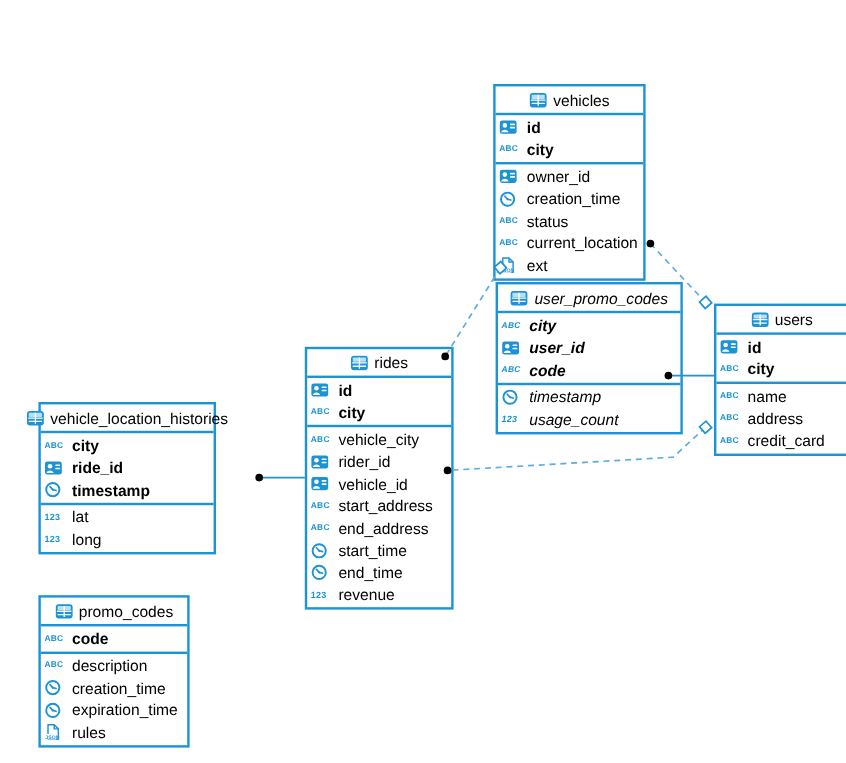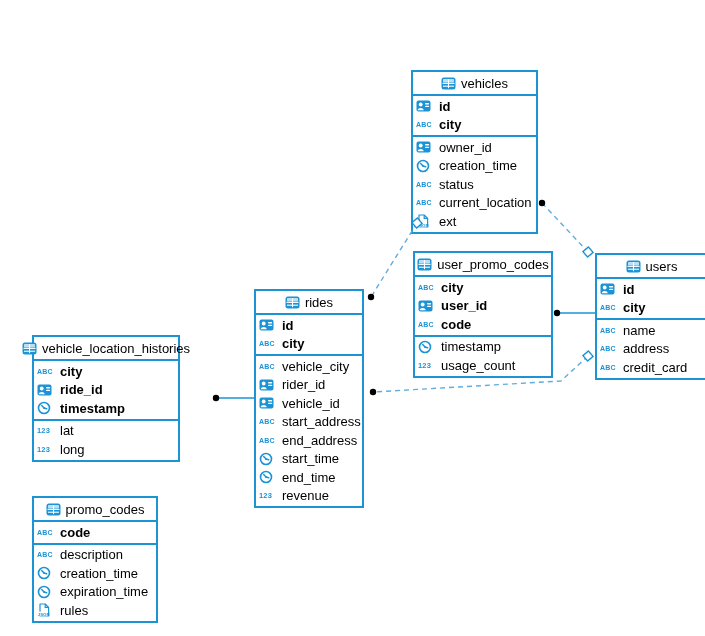--- a/index.html
+++ b/index.html
@@ -129,21 +129,21 @@
                 <path d="M3 1 h5.2 L11.6 4.4 V13 H3 Z" fill="#fff" stroke="#1b93d4" stroke-width="1.2" stroke-linejoin="round"></path>
                 <path d="M8.2 1 V4.4 H11.6" fill="none" stroke="#1b93d4" stroke-width="1.2"></path>
                 <rect x="0.4" y="8.6" width="10" height="4.6" rx="1" fill="#fff"></rect>
                 <text x="0.8" y="12.5" font-size="4.3" font-weight="bold" fill="#1b93d4" font-family="Liberation Sans,sans-serif">JSON</text>
               </svg>
             </span>
             <span class="col-label">ext</span>
           </div>
         </div>
       </div>
-      <div class="table-node" style="left: 413px; top: 251px; width: 140px;">
+      <div class="table-node" style="left: 413px; top: 235px; width: 156px; font-style: italic;">
         <div class="tbl-header">
           <span class="type-icon" style="flex: 0 0 15px;">
             <svg width="15" height="13" viewBox="0 0 15 13">
               <rect x="0.5" y="0.5" width="14" height="12" rx="2.5" fill="#1b93d4"></rect>
               <rect x="2" y="2" width="11" height="3.4" rx="0.6" fill="#b9e0f6"></rect>
               <line x1="1.5" y1="6.4" x2="13.5" y2="6.4" stroke="#fff" stroke-width="1.1"></line>
               <line x1="7.5" y1="2" x2="7.5" y2="11.2" stroke="#fff" stroke-width="1.1"></line>
               <line x1="2" y1="9.2" x2="13" y2="9.2" stroke="#fff" stroke-width="1.1"></line>
             </svg>
           </span>
@@ -241,21 +241,21 @@
             <span class="col-label">address</span>
           </div>
           <div class="tbl-row">
             <span class="type-icon">
               <span class="glyph">ABC</span>
             </span>
             <span class="col-label">credit_card</span>
           </div>
         </div>
       </div>
-      <div class="table-node" style="left: 254px; top: 289px; width: 110px;">
+      <div class="table-node" style="left: 254px; top: 289px; width: 124px;">
         <div class="tbl-header">
           <span class="type-icon" style="flex: 0 0 15px;">
             <svg width="15" height="13" viewBox="0 0 15 13">
               <rect x="0.5" y="0.5" width="14" height="12" rx="2.5" fill="#1b93d4"></rect>
               <rect x="2" y="2" width="11" height="3.4" rx="0.6" fill="#b9e0f6"></rect>
               <line x1="1.5" y1="6.4" x2="13.5" y2="6.4" stroke="#fff" stroke-width="1.1"></line>
               <line x1="7.5" y1="2" x2="7.5" y2="11.2" stroke="#fff" stroke-width="1.1"></line>
               <line x1="2" y1="9.2" x2="13" y2="9.2" stroke="#fff" stroke-width="1.1"></line>
             </svg>
           </span>

